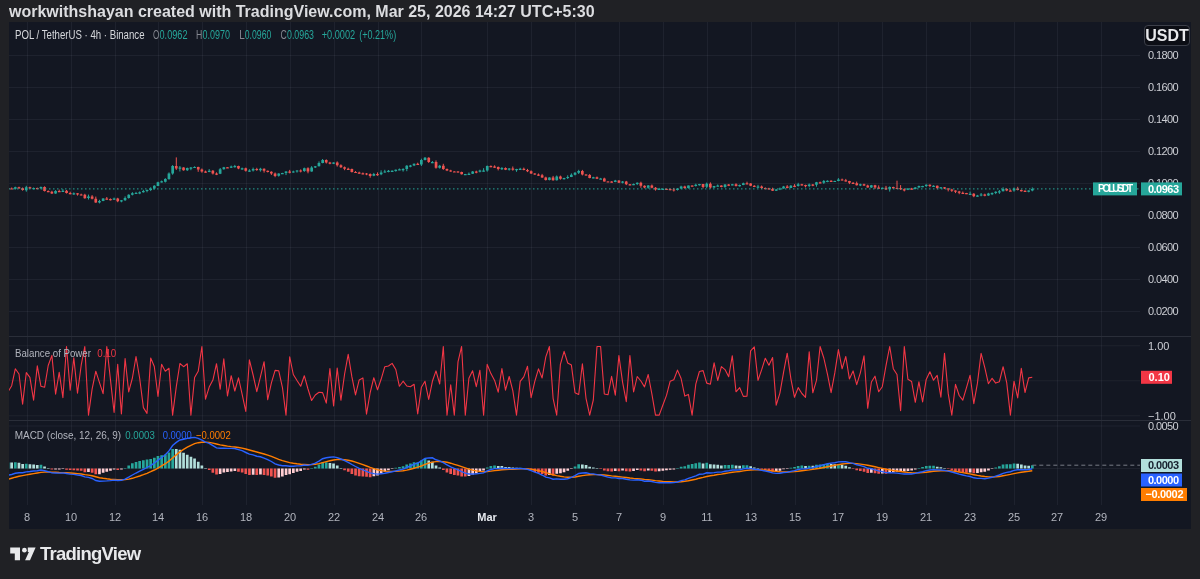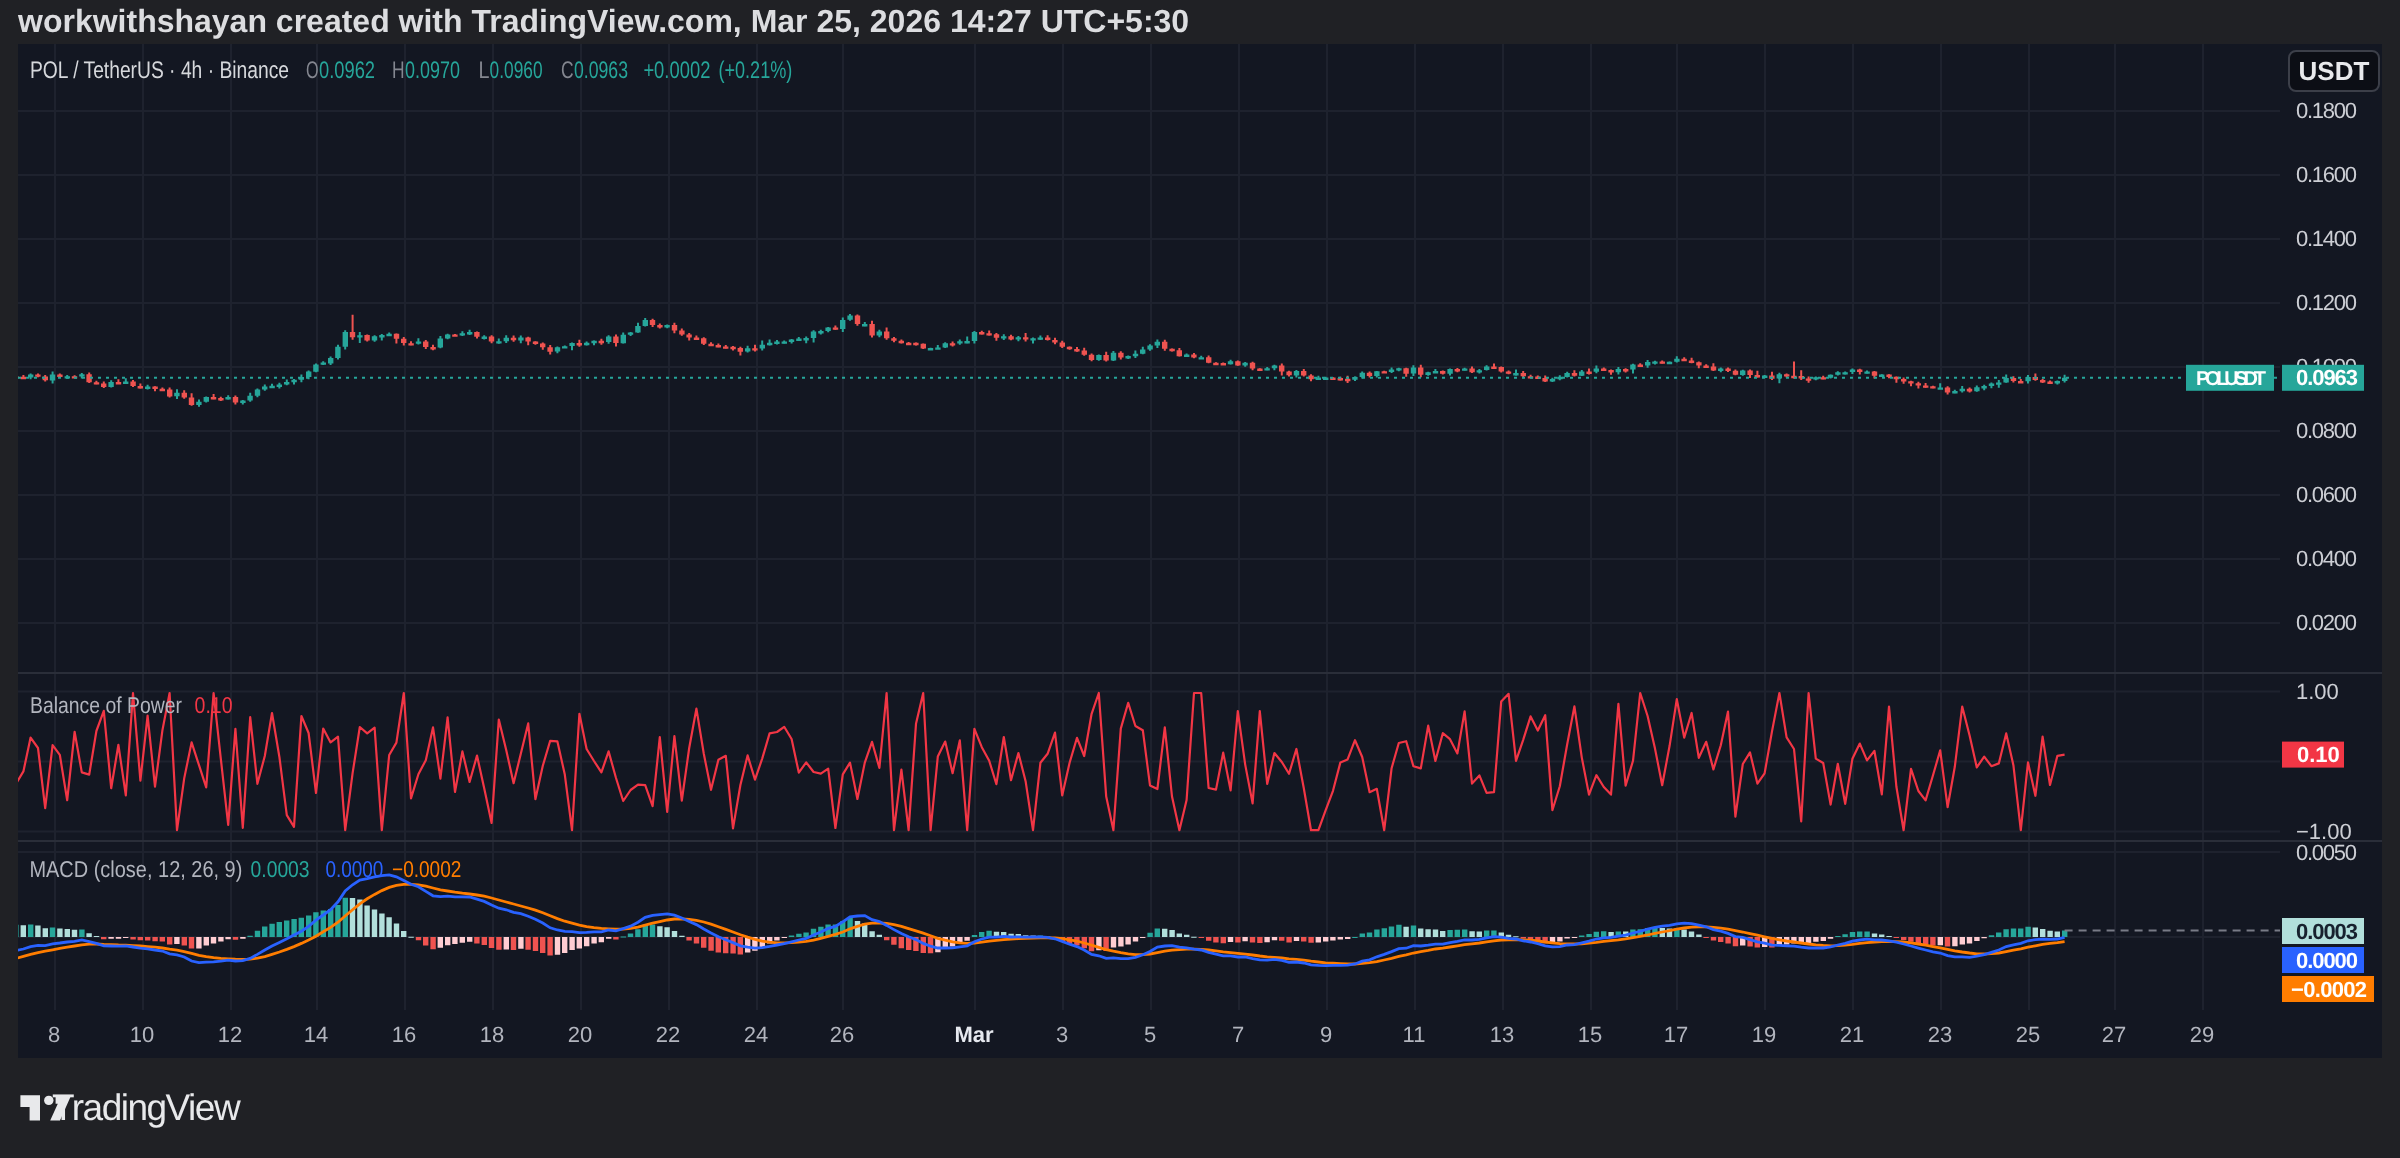--- a/index.html
+++ b/index.html
@@ -1,23 +1,23 @@
 <!DOCTYPE html>
 <html><head><meta charset="utf-8"><style>
 html,body{margin:0;padding:0;width:1200px;height:579px;background:#202125;overflow:hidden;
 font-family:"Liberation Sans",sans-serif;}
 #hdr{position:absolute;left:9px;top:0;height:22px;line-height:24px;color:#dcdde0;
 font-size:16px;font-weight:bold;}
 #chart{position:absolute;left:9px;top:22px;width:1182px;height:507px;}
 #usdt{position:absolute;left:1144px;top:25px;width:46px;height:21px;background:#0c0e15;
-border:1px solid #3c3f49;border-radius:4px;box-sizing:border-box;color:#e8e9ec;font-size:13px;
+border:1px solid #3c3f49;border-radius:4px;box-sizing:border-box;color:#e8e9ec;font-size:16px;
 font-weight:bold;text-align:center;line-height:19px;z-index:5;}
 #ftr{position:absolute;left:0;top:529px;width:1200px;height:50px;background:#202125;}
 #ftr svg{position:absolute;left:10px;top:17px;}
-#ftr .tv{position:absolute;left:26px;top:14px;font-size:18.5px;font-weight:normal;color:#e8e9eb;letter-spacing:-0.75px;text-align:right;}
+#ftr .tv{position:absolute;left:40px;top:14px;font-size:18.5px;font-weight:bold;color:#e8e9eb;letter-spacing:-0.75px;text-align:right;}
 </style></head><body>
 <div id="hdr">workwithshayan created with TradingView.com, Mar 25, 2026 14:27 UTC+5:30</div>
 <div id="chart"><svg width="1182" height="507" viewBox="0 0 1182 507" font-family="Liberation Sans, sans-serif">
 <rect width="1182" height="507" fill="#131722"></rect>
 <path d="M18.5 0V483 M62.5 0V483 M106.5 0V483 M149.5 0V483 M193.5 0V483 M237.5 0V483 M281.5 0V483 M325.5 0V483 M369.5 0V483 M412.5 0V483 M478.5 0V483 M522.5 0V483 M566.5 0V483 M610.5 0V483 M654.5 0V483 M698.5 0V483 M742.5 0V483 M786.5 0V483 M829.5 0V483 M873.5 0V483 M917.5 0V483 M961.5 0V483 M1005.5 0V483 M1048.5 0V483 M1092.5 0V483 M0 33.5H1131 M0 65.5H1131 M0 97.5H1131 M0 129.5H1131 M0 161.5H1131 M0 193.5H1131 M0 225.5H1131 M0 257.5H1131 M0 289.5H1131 M0 323.8H1131 M0 358.8H1131 M0 393.8H1131 M0 404.0H1131 M0 446.5H1131" stroke="rgba(240,243,250,0.055)" fill="none"></path>
 <path d="M0 314.5H1182 M0 398.5H1182" stroke="#2a2e39"></path>
 <path d="M6.3 164.7V167.6 M17.3 163.8V169.7 M24.6 165.5V167.2 M31.9 164.5V167.3 M46.6 168.1V171.8 M53.9 167.1V169.7 M64.8 170.4V172.8 M79.5 172.6V177.5 M90.5 177.8V181.4 M94.1 176.2V179.2 M105.1 175.6V177.7 M112.4 178.0V180.3 M116.1 174.4V178.9 M119.7 172.3V176.6 M123.4 170.2V173.4 M127.0 169.9V171.5 M130.7 169.4V172.2 M134.4 167.8V170.6 M138.0 167.5V170.3 M141.7 165.3V169.1 M145.3 163.2V167.6 M149.0 159.7V164.1 M152.6 158.6V160.5 M156.3 156.2V160.5 M160.0 150.4V157.8 M163.6 143.1V152.7 M170.9 144.0V149.5 M178.3 145.6V148.9 M181.9 145.0V148.2 M185.6 144.3V145.8 M200.2 147.1V150.2 M211.2 146.0V152.1 M214.8 144.9V147.6 M222.2 143.6V146.0 M225.8 142.9V145.5 M233.1 145.6V147.8 M240.4 147.2V149.9 M244.1 145.6V149.5 M251.4 145.8V149.6 M269.7 151.3V154.6 M273.4 150.8V151.9 M277.0 149.2V153.1 M284.3 148.7V150.7 M288.0 148.2V150.6 M295.3 145.6V149.9 M302.6 144.2V149.7 M306.3 144.0V146.0 M310.0 139.4V144.4 M313.6 137.0V141.3 M324.6 140.3V142.1 M364.8 150.9V154.2 M372.1 148.3V153.2 M375.8 147.8V150.7 M379.5 148.0V150.3 M383.1 148.3V149.7 M386.8 147.5V149.7 M390.4 146.5V148.1 M394.1 146.2V149.6 M397.8 143.1V149.2 M401.4 142.9V145.3 M405.1 141.5V144.1 M412.4 136.7V144.0 M416.0 135.0V138.4 M423.4 139.0V141.1 M430.7 142.9V146.6 M456.3 151.9V152.5 M459.9 150.5V152.5 M463.6 149.1V152.0 M470.9 147.7V150.4 M474.6 146.2V149.6 M478.2 143.5V149.7 M492.9 145.1V148.0 M500.2 146.0V148.6 M507.5 146.8V149.8 M511.2 145.8V148.0 M540.4 155.3V158.4 M547.7 153.5V158.5 M555.1 155.8V157.5 M558.7 153.3V157.0 M562.4 151.4V155.1 M566.0 150.1V153.4 M569.7 147.8V152.0 M584.3 154.8V156.3 M591.6 155.9V156.9 M606.3 157.9V160.2 M613.6 159.0V161.4 M624.6 161.5V163.1 M628.2 160.4V163.1 M639.2 163.0V166.8 M650.2 165.9V167.9 M653.8 166.4V167.0 M668.5 166.2V168.5 M672.1 163.7V167.2 M679.4 163.5V166.7 M686.8 161.7V164.5 M690.4 161.9V163.6 M697.7 160.6V166.0 M705.1 163.9V165.9 M708.7 162.5V164.3 M716.0 162.2V165.8 M723.3 161.9V163.3 M730.7 162.5V164.7 M734.3 160.6V163.2 M749.0 162.8V165.8 M767.2 166.9V169.0 M770.9 165.6V168.1 M774.6 163.9V166.7 M781.9 163.0V166.0 M789.2 160.8V164.6 M800.2 161.5V165.3 M807.5 159.9V164.7 M814.8 158.0V161.9 M818.5 158.4V160.2 M825.8 158.7V159.6 M829.4 156.1V159.3 M851.4 161.7V164.1 M862.4 162.9V165.9 M873.3 165.5V167.0 M880.7 164.4V169.6 M898.9 166.2V168.1 M906.3 165.2V167.3 M909.9 163.6V165.7 M913.6 163.8V165.2 M917.2 162.3V165.0 M924.5 163.3V164.7 M931.9 165.1V166.3 M961.1 169.6V172.5 M968.4 172.9V174.6 M972.1 171.0V174.3 M979.4 170.8V173.9 M983.1 170.4V173.1 M986.7 169.3V172.1 M990.4 168.0V171.9 M994.1 165.3V169.4 M1005.0 165.5V169.7 M1019.7 168.3V170.3 M1023.3 165.4V169.3" stroke="#26a69a" stroke-width="1" fill="none"></path>
 <path d="M-1.0 165.6V166.8 M2.7 165.5V167.0 M10.0 164.7V166.6 M13.6 165.5V168.7 M20.9 164.7V166.9 M28.3 165.6V166.9 M35.6 164.3V169.5 M39.2 168.4V170.1 M42.9 168.8V172.0 M50.2 167.6V169.5 M57.5 168.0V171.5 M61.2 169.7V172.3 M68.5 171.1V173.6 M72.2 171.7V173.3 M75.8 171.8V176.7 M83.1 173.1V177.4 M86.8 174.6V180.9 M97.8 175.0V177.6 M101.4 176.4V178.5 M108.7 175.8V180.2 M167.3 135.4V147.9 M174.6 145.2V148.7 M189.2 144.7V149.8 M192.9 146.5V150.7 M196.5 148.6V150.6 M203.9 148.0V152.5 M207.5 150.4V153.1 M218.5 145.0V145.8 M229.5 143.7V147.2 M236.8 145.6V149.6 M247.8 145.8V148.9 M255.1 146.4V150.6 M258.7 148.6V150.4 M262.4 149.3V152.9 M266.1 150.5V155.2 M280.7 147.9V151.4 M291.7 147.4V150.4 M299.0 145.3V151.3 M317.3 137.4V141.5 M320.9 139.8V142.3 M328.2 139.4V144.6 M331.9 142.3V145.9 M335.6 144.5V148.2 M339.2 145.7V147.5 M342.9 146.6V150.5 M346.5 149.1V150.9 M350.2 149.7V151.6 M353.9 150.5V152.2 M357.5 151.0V153.2 M361.2 151.4V155.7 M368.5 150.4V153.8 M408.7 140.7V142.9 M419.7 135.3V140.9 M427.0 138.4V146.7 M434.3 141.8V147.9 M438.0 146.5V149.1 M441.7 147.8V149.8 M445.3 149.0V149.8 M449.0 149.2V150.7 M452.6 149.7V152.5 M467.3 148.7V151.3 M481.9 143.4V145.2 M485.6 143.3V145.8 M489.2 144.5V148.4 M496.5 145.4V148.1 M503.8 144.5V148.7 M514.8 145.6V148.3 M518.5 146.9V150.1 M522.1 148.4V152.0 M525.8 151.2V152.9 M529.5 151.5V153.9 M533.1 151.9V155.9 M536.8 154.7V158.6 M544.1 153.9V158.7 M551.4 153.6V157.7 M573.4 147.9V153.4 M577.0 152.2V153.7 M580.7 152.0V156.3 M588.0 154.5V157.1 M595.3 155.7V159.6 M599.0 159.1V159.8 M602.6 159.2V160.4 M609.9 158.3V160.9 M617.3 158.9V163.1 M620.9 162.1V163.2 M631.9 159.7V165.8 M635.5 163.4V166.3 M642.9 162.5V166.3 M646.5 165.1V168.6 M657.5 166.6V167.8 M661.2 166.4V168.2 M664.8 165.9V169.5 M675.8 163.7V166.8 M683.1 163.4V164.3 M694.1 161.9V166.4 M701.4 160.4V166.6 M712.4 163.3V165.3 M719.7 162.0V164.1 M727.0 161.3V164.5 M738.0 159.7V162.1 M741.6 161.2V164.2 M745.3 163.2V165.1 M752.6 163.5V167.1 M756.3 165.4V166.9 M759.9 165.8V167.5 M763.6 165.7V169.0 M778.2 163.1V166.3 M785.5 162.2V165.2 M792.9 161.8V163.5 M796.5 162.7V165.4 M803.8 162.1V164.2 M811.1 159.6V161.4 M822.1 158.2V159.7 M833.1 156.6V158.5 M836.8 156.9V159.6 M840.4 158.8V162.1 M844.1 160.1V161.8 M847.7 159.6V163.5 M855.0 161.7V164.0 M858.7 162.7V165.6 M866.0 162.8V167.0 M869.7 163.4V166.7 M877.0 163.9V168.0 M884.3 164.7V166.8 M888.0 158.7V167.2 M891.6 163.1V168.0 M895.3 166.3V169.4 M902.6 165.9V167.6 M920.9 162.4V165.2 M928.2 163.5V167.3 M935.5 165.1V167.1 M939.2 166.2V169.4 M942.8 166.8V169.9 M946.5 168.4V171.1 M950.2 168.9V172.2 M953.8 169.5V171.9 M957.5 170.9V172.1 M964.8 171.1V175.2 M975.8 171.7V174.3 M997.7 166.1V169.2 M1001.4 167.5V168.9 M1008.7 164.8V168.4 M1012.3 167.5V169.5 M1016.0 168.3V169.7" stroke="#ef5350" stroke-width="1" fill="none"></path>
 <path d="M5.0 165.2h2.7v1.5h-2.7Z M15.9 165.3h2.7v2.9h-2.7Z M23.3 166.1h2.7v1.2h-2.7Z M30.6 165.1h2.7v1.2h-2.7Z M45.2 169.0h2.7v2.5h-2.7Z M52.5 168.8h2.7v1.2h-2.7Z M63.5 171.3h2.7v1.2h-2.7Z M78.1 174.4h2.7v1.7h-2.7Z M89.1 178.9h2.7v1.6h-2.7Z M92.8 176.5h2.7v2.4h-2.7Z M103.7 176.5h2.7v1.2h-2.7Z M111.1 178.3h2.7v1.2h-2.7Z M114.7 175.9h2.7v2.4h-2.7Z M118.4 172.7h2.7v3.2h-2.7Z M122.0 171.3h2.7v1.4h-2.7Z M125.7 170.9h2.7v1.2h-2.7Z M129.3 170.3h2.7v1.2h-2.7Z M133.0 169.0h2.7v1.3h-2.7Z M136.7 167.9h2.7v1.2h-2.7Z M140.3 166.5h2.7v1.4h-2.7Z M144.0 163.8h2.7v2.7h-2.7Z M147.6 160.2h2.7v3.7h-2.7Z M151.3 159.2h2.7v1.2h-2.7Z M155.0 157.0h2.7v2.7h-2.7Z M158.6 151.4h2.7v5.6h-2.7Z M162.3 144.0h2.7v7.4h-2.7Z M169.6 145.6h2.7v1.2h-2.7Z M176.9 146.1h2.7v2.1h-2.7Z M180.6 145.5h2.7v1.2h-2.7Z M184.2 144.9h2.7v1.2h-2.7Z M198.9 148.7h2.7v1.2h-2.7Z M209.8 147.3h2.7v4.5h-2.7Z M213.5 145.2h2.7v2.1h-2.7Z M220.8 144.6h2.7v1.2h-2.7Z M224.5 144.0h2.7v1.2h-2.7Z M231.8 146.3h2.7v1.2h-2.7Z M239.1 148.6h2.7v1.2h-2.7Z M242.8 146.9h2.7v1.7h-2.7Z M250.1 146.7h2.7v1.5h-2.7Z M268.4 151.6h2.7v2.2h-2.7Z M272.0 151.1h2.7v1.2h-2.7Z M275.7 149.5h2.7v1.5h-2.7Z M283.0 149.4h2.7v1.2h-2.7Z M286.7 148.4h2.7v1.2h-2.7Z M294.0 146.3h2.7v2.7h-2.7Z M301.3 145.4h2.7v4.2h-2.7Z M304.9 144.2h2.7v1.2h-2.7Z M308.6 141.0h2.7v3.2h-2.7Z M312.3 138.0h2.7v3.0h-2.7Z M323.2 140.5h2.7v1.2h-2.7Z M363.5 152.1h2.7v1.7h-2.7Z M370.8 150.4h2.7v1.8h-2.7Z M374.5 149.4h2.7v1.2h-2.7Z M378.1 148.8h2.7v1.2h-2.7Z M381.8 148.7h2.7v1.2h-2.7Z M385.4 147.8h2.7v1.2h-2.7Z M389.1 147.3h2.7v1.2h-2.7Z M392.7 147.0h2.7v1.2h-2.7Z M396.4 143.8h2.7v3.2h-2.7Z M400.1 143.5h2.7v1.2h-2.7Z M403.7 141.7h2.7v1.8h-2.7Z M411.0 138.0h2.7v4.5h-2.7Z M414.7 135.7h2.7v2.2h-2.7Z M422.0 140.0h2.7v1.2h-2.7Z M429.3 143.7h2.7v2.0h-2.7Z M454.9 152.0h2.7v1.2h-2.7Z M458.6 151.7h2.7v1.2h-2.7Z M462.3 149.6h2.7v2.1h-2.7Z M469.6 148.6h2.7v1.2h-2.7Z M473.2 148.5h2.7v1.2h-2.7Z M476.9 144.0h2.7v4.5h-2.7Z M491.5 146.1h2.7v1.2h-2.7Z M498.8 146.6h2.7v1.2h-2.7Z M506.2 147.1h2.7v1.2h-2.7Z M509.8 146.7h2.7v1.2h-2.7Z M539.1 155.5h2.7v2.5h-2.7Z M546.4 154.4h2.7v3.8h-2.7Z M553.7 156.0h2.7v1.2h-2.7Z M557.4 154.9h2.7v1.2h-2.7Z M561.0 152.7h2.7v2.2h-2.7Z M564.7 150.8h2.7v1.9h-2.7Z M568.3 148.9h2.7v1.9h-2.7Z M583.0 155.3h2.7v1.2h-2.7Z M590.3 156.6h2.7v1.2h-2.7Z M604.9 158.6h2.7v1.5h-2.7Z M612.2 159.4h2.7v1.3h-2.7Z M623.2 162.1h2.7v1.2h-2.7Z M626.9 160.8h2.7v1.3h-2.7Z M637.9 163.5h2.7v2.2h-2.7Z M648.8 166.8h2.7v1.2h-2.7Z M652.5 166.8h2.7v1.2h-2.7Z M667.1 166.5h2.7v1.4h-2.7Z M670.8 164.4h2.7v2.1h-2.7Z M678.1 163.6h2.7v2.4h-2.7Z M685.4 162.8h2.7v1.2h-2.7Z M689.1 162.1h2.7v1.2h-2.7Z M696.4 161.8h2.7v3.0h-2.7Z M703.7 164.1h2.7v1.4h-2.7Z M707.4 163.5h2.7v1.2h-2.7Z M714.7 162.5h2.7v2.4h-2.7Z M722.0 162.2h2.7v1.2h-2.7Z M729.3 163.1h2.7v1.2h-2.7Z M733.0 161.3h2.7v1.7h-2.7Z M747.6 164.5h2.7v1.2h-2.7Z M765.9 167.5h2.7v1.3h-2.7Z M769.6 166.4h2.7v1.2h-2.7Z M773.2 164.5h2.7v2.0h-2.7Z M780.5 163.8h2.7v2.1h-2.7Z M787.8 162.3h2.7v1.6h-2.7Z M798.8 162.5h2.7v1.6h-2.7Z M806.1 160.3h2.7v2.5h-2.7Z M813.5 159.0h2.7v1.8h-2.7Z M817.1 158.7h2.7v1.2h-2.7Z M824.4 158.9h2.7v1.2h-2.7Z M828.1 157.4h2.7v1.5h-2.7Z M850.0 162.3h2.7v1.2h-2.7Z M861.0 163.2h2.7v2.3h-2.7Z M872.0 165.8h2.7v1.2h-2.7Z M879.3 165.1h2.7v2.2h-2.7Z M897.6 166.6h2.7v1.2h-2.7Z M904.9 165.4h2.7v1.5h-2.7Z M908.6 164.1h2.7v1.3h-2.7Z M912.2 164.1h2.7v1.2h-2.7Z M915.9 162.8h2.7v1.2h-2.7Z M923.2 163.7h2.7v1.2h-2.7Z M930.5 165.3h2.7v1.2h-2.7Z M959.8 171.7h2.7v1.2h-2.7Z M967.1 173.5h2.7v1.2h-2.7Z M970.8 172.4h2.7v1.2h-2.7Z M978.1 171.6h2.7v2.0h-2.7Z M981.7 171.0h2.7v1.2h-2.7Z M985.4 169.8h2.7v1.2h-2.7Z M989.0 169.2h2.7v1.2h-2.7Z M992.7 167.0h2.7v2.2h-2.7Z M1003.7 166.5h2.7v2.1h-2.7Z M1018.3 168.5h2.7v1.2h-2.7Z M1022.0 166.9h2.7v1.6h-2.7Z" fill="#26a69a"></path>
 <path d="M-2.4 166.1h2.7v1.2h-2.7Z M1.3 166.4h2.7v1.2h-2.7Z M8.6 165.2h2.7v1.2h-2.7Z M12.3 166.3h2.7v1.8h-2.7Z M19.6 165.3h2.7v1.2h-2.7Z M26.9 166.1h2.7v1.2h-2.7Z M34.2 165.1h2.7v4.0h-2.7Z M37.9 169.1h2.7v1.2h-2.7Z M41.5 169.8h2.7v1.7h-2.7Z M48.9 169.0h2.7v1.2h-2.7Z M56.2 168.8h2.7v2.2h-2.7Z M59.8 171.0h2.7v1.2h-2.7Z M67.2 171.3h2.7v1.2h-2.7Z M70.8 172.4h2.7v1.2h-2.7Z M74.5 172.8h2.7v3.4h-2.7Z M81.8 174.4h2.7v2.4h-2.7Z M85.4 176.8h2.7v3.7h-2.7Z M96.4 176.5h2.7v1.2h-2.7Z M100.1 177.0h2.7v1.2h-2.7Z M107.4 176.5h2.7v2.8h-2.7Z M165.9 144.0h2.7v2.6h-2.7Z M173.2 145.5h2.7v2.7h-2.7Z M187.9 144.9h2.7v2.5h-2.7Z M191.5 147.4h2.7v2.1h-2.7Z M195.2 149.6h2.7v1.2h-2.7Z M202.5 148.7h2.7v2.8h-2.7Z M206.2 151.5h2.7v1.2h-2.7Z M217.1 145.2h2.7v1.2h-2.7Z M228.1 144.0h2.7v2.4h-2.7Z M235.4 146.3h2.7v2.4h-2.7Z M246.4 146.9h2.7v1.2h-2.7Z M253.7 146.7h2.7v2.1h-2.7Z M257.4 148.8h2.7v1.2h-2.7Z M261.0 149.8h2.7v1.8h-2.7Z M264.7 151.6h2.7v2.3h-2.7Z M279.3 149.5h2.7v1.2h-2.7Z M290.3 148.4h2.7v1.2h-2.7Z M297.6 146.3h2.7v3.2h-2.7Z M315.9 138.0h2.7v2.5h-2.7Z M319.6 140.5h2.7v1.2h-2.7Z M326.9 140.5h2.7v2.7h-2.7Z M330.6 143.2h2.7v2.1h-2.7Z M334.2 145.3h2.7v1.5h-2.7Z M337.9 146.8h2.7v1.2h-2.7Z M341.5 147.1h2.7v2.8h-2.7Z M345.2 149.9h2.7v1.2h-2.7Z M348.8 150.5h2.7v1.2h-2.7Z M352.5 151.2h2.7v1.2h-2.7Z M356.2 151.4h2.7v1.2h-2.7Z M359.8 152.0h2.7v1.9h-2.7Z M367.1 152.1h2.7v1.2h-2.7Z M407.4 141.7h2.7v1.2h-2.7Z M418.4 135.7h2.7v4.3h-2.7Z M425.7 140.0h2.7v5.8h-2.7Z M433.0 143.7h2.7v3.4h-2.7Z M436.6 147.1h2.7v1.3h-2.7Z M440.3 148.4h2.7v1.2h-2.7Z M444.0 149.4h2.7v1.2h-2.7Z M447.6 149.4h2.7v1.2h-2.7Z M451.3 149.9h2.7v2.3h-2.7Z M465.9 149.6h2.7v1.2h-2.7Z M480.5 144.0h2.7v1.2h-2.7Z M484.2 144.6h2.7v1.2h-2.7Z M487.9 145.1h2.7v1.8h-2.7Z M495.2 146.1h2.7v1.6h-2.7Z M502.5 146.6h2.7v1.2h-2.7Z M513.5 146.7h2.7v1.3h-2.7Z M517.1 148.0h2.7v1.3h-2.7Z M520.8 149.3h2.7v2.1h-2.7Z M524.4 151.4h2.7v1.2h-2.7Z M528.1 152.5h2.7v1.2h-2.7Z M531.8 153.3h2.7v2.1h-2.7Z M535.4 155.4h2.7v2.6h-2.7Z M542.7 155.5h2.7v2.7h-2.7Z M550.1 154.4h2.7v2.4h-2.7Z M572.0 148.9h2.7v3.5h-2.7Z M575.7 152.4h2.7v1.2h-2.7Z M579.3 153.1h2.7v3.0h-2.7Z M586.6 155.3h2.7v1.4h-2.7Z M594.0 156.6h2.7v2.8h-2.7Z M597.6 159.4h2.7v1.2h-2.7Z M601.3 159.5h2.7v1.2h-2.7Z M608.6 158.6h2.7v2.2h-2.7Z M615.9 159.4h2.7v2.9h-2.7Z M619.6 162.3h2.7v1.2h-2.7Z M630.5 160.8h2.7v3.0h-2.7Z M634.2 163.7h2.7v1.9h-2.7Z M641.5 163.5h2.7v2.3h-2.7Z M645.2 165.7h2.7v1.9h-2.7Z M656.1 166.8h2.7v1.2h-2.7Z M659.8 167.0h2.7v1.2h-2.7Z M663.5 167.4h2.7v1.2h-2.7Z M674.4 164.4h2.7v1.6h-2.7Z M681.8 163.6h2.7v1.2h-2.7Z M692.7 162.1h2.7v2.8h-2.7Z M700.0 161.8h2.7v3.6h-2.7Z M711.0 163.5h2.7v1.4h-2.7Z M718.3 162.5h2.7v1.2h-2.7Z M725.7 162.2h2.7v1.9h-2.7Z M736.6 161.3h2.7v1.2h-2.7Z M740.3 161.5h2.7v2.2h-2.7Z M743.9 163.7h2.7v1.2h-2.7Z M751.3 164.5h2.7v1.6h-2.7Z M754.9 166.1h2.7v1.2h-2.7Z M758.6 166.3h2.7v1.2h-2.7Z M762.2 167.0h2.7v1.8h-2.7Z M776.9 164.5h2.7v1.4h-2.7Z M784.2 163.8h2.7v1.2h-2.7Z M791.5 162.3h2.7v1.2h-2.7Z M795.2 163.0h2.7v1.2h-2.7Z M802.5 162.5h2.7v1.2h-2.7Z M809.8 160.3h2.7v1.2h-2.7Z M820.8 158.7h2.7v1.2h-2.7Z M831.7 157.4h2.7v1.2h-2.7Z M835.4 158.3h2.7v1.2h-2.7Z M839.1 159.1h2.7v1.6h-2.7Z M842.7 160.8h2.7v1.2h-2.7Z M846.4 161.3h2.7v2.0h-2.7Z M853.7 162.3h2.7v1.2h-2.7Z M857.4 163.4h2.7v2.0h-2.7Z M864.7 163.2h2.7v2.3h-2.7Z M868.3 165.5h2.7v1.2h-2.7Z M875.6 165.8h2.7v1.6h-2.7Z M883.0 165.1h2.7v1.2h-2.7Z M886.6 165.9h2.7v1.2h-2.7Z M890.3 166.0h2.7v1.2h-2.7Z M893.9 167.2h2.7v1.2h-2.7Z M901.3 166.6h2.7v1.2h-2.7Z M919.5 162.8h2.7v1.2h-2.7Z M926.9 163.7h2.7v2.2h-2.7Z M934.2 165.3h2.7v1.2h-2.7Z M937.8 166.4h2.7v1.2h-2.7Z M941.5 167.5h2.7v1.2h-2.7Z M945.1 168.6h2.7v1.2h-2.7Z M948.8 169.6h2.7v1.2h-2.7Z M952.5 170.7h2.7v1.2h-2.7Z M956.1 171.1h2.7v1.2h-2.7Z M963.4 171.7h2.7v2.5h-2.7Z M974.4 172.4h2.7v1.3h-2.7Z M996.4 167.0h2.7v1.5h-2.7Z M1000.0 168.5h2.7v1.2h-2.7Z M1007.3 166.5h2.7v1.5h-2.7Z M1011.0 168.0h2.7v1.2h-2.7Z M1014.7 168.8h2.7v1.2h-2.7Z" fill="#ef5350"></path>

